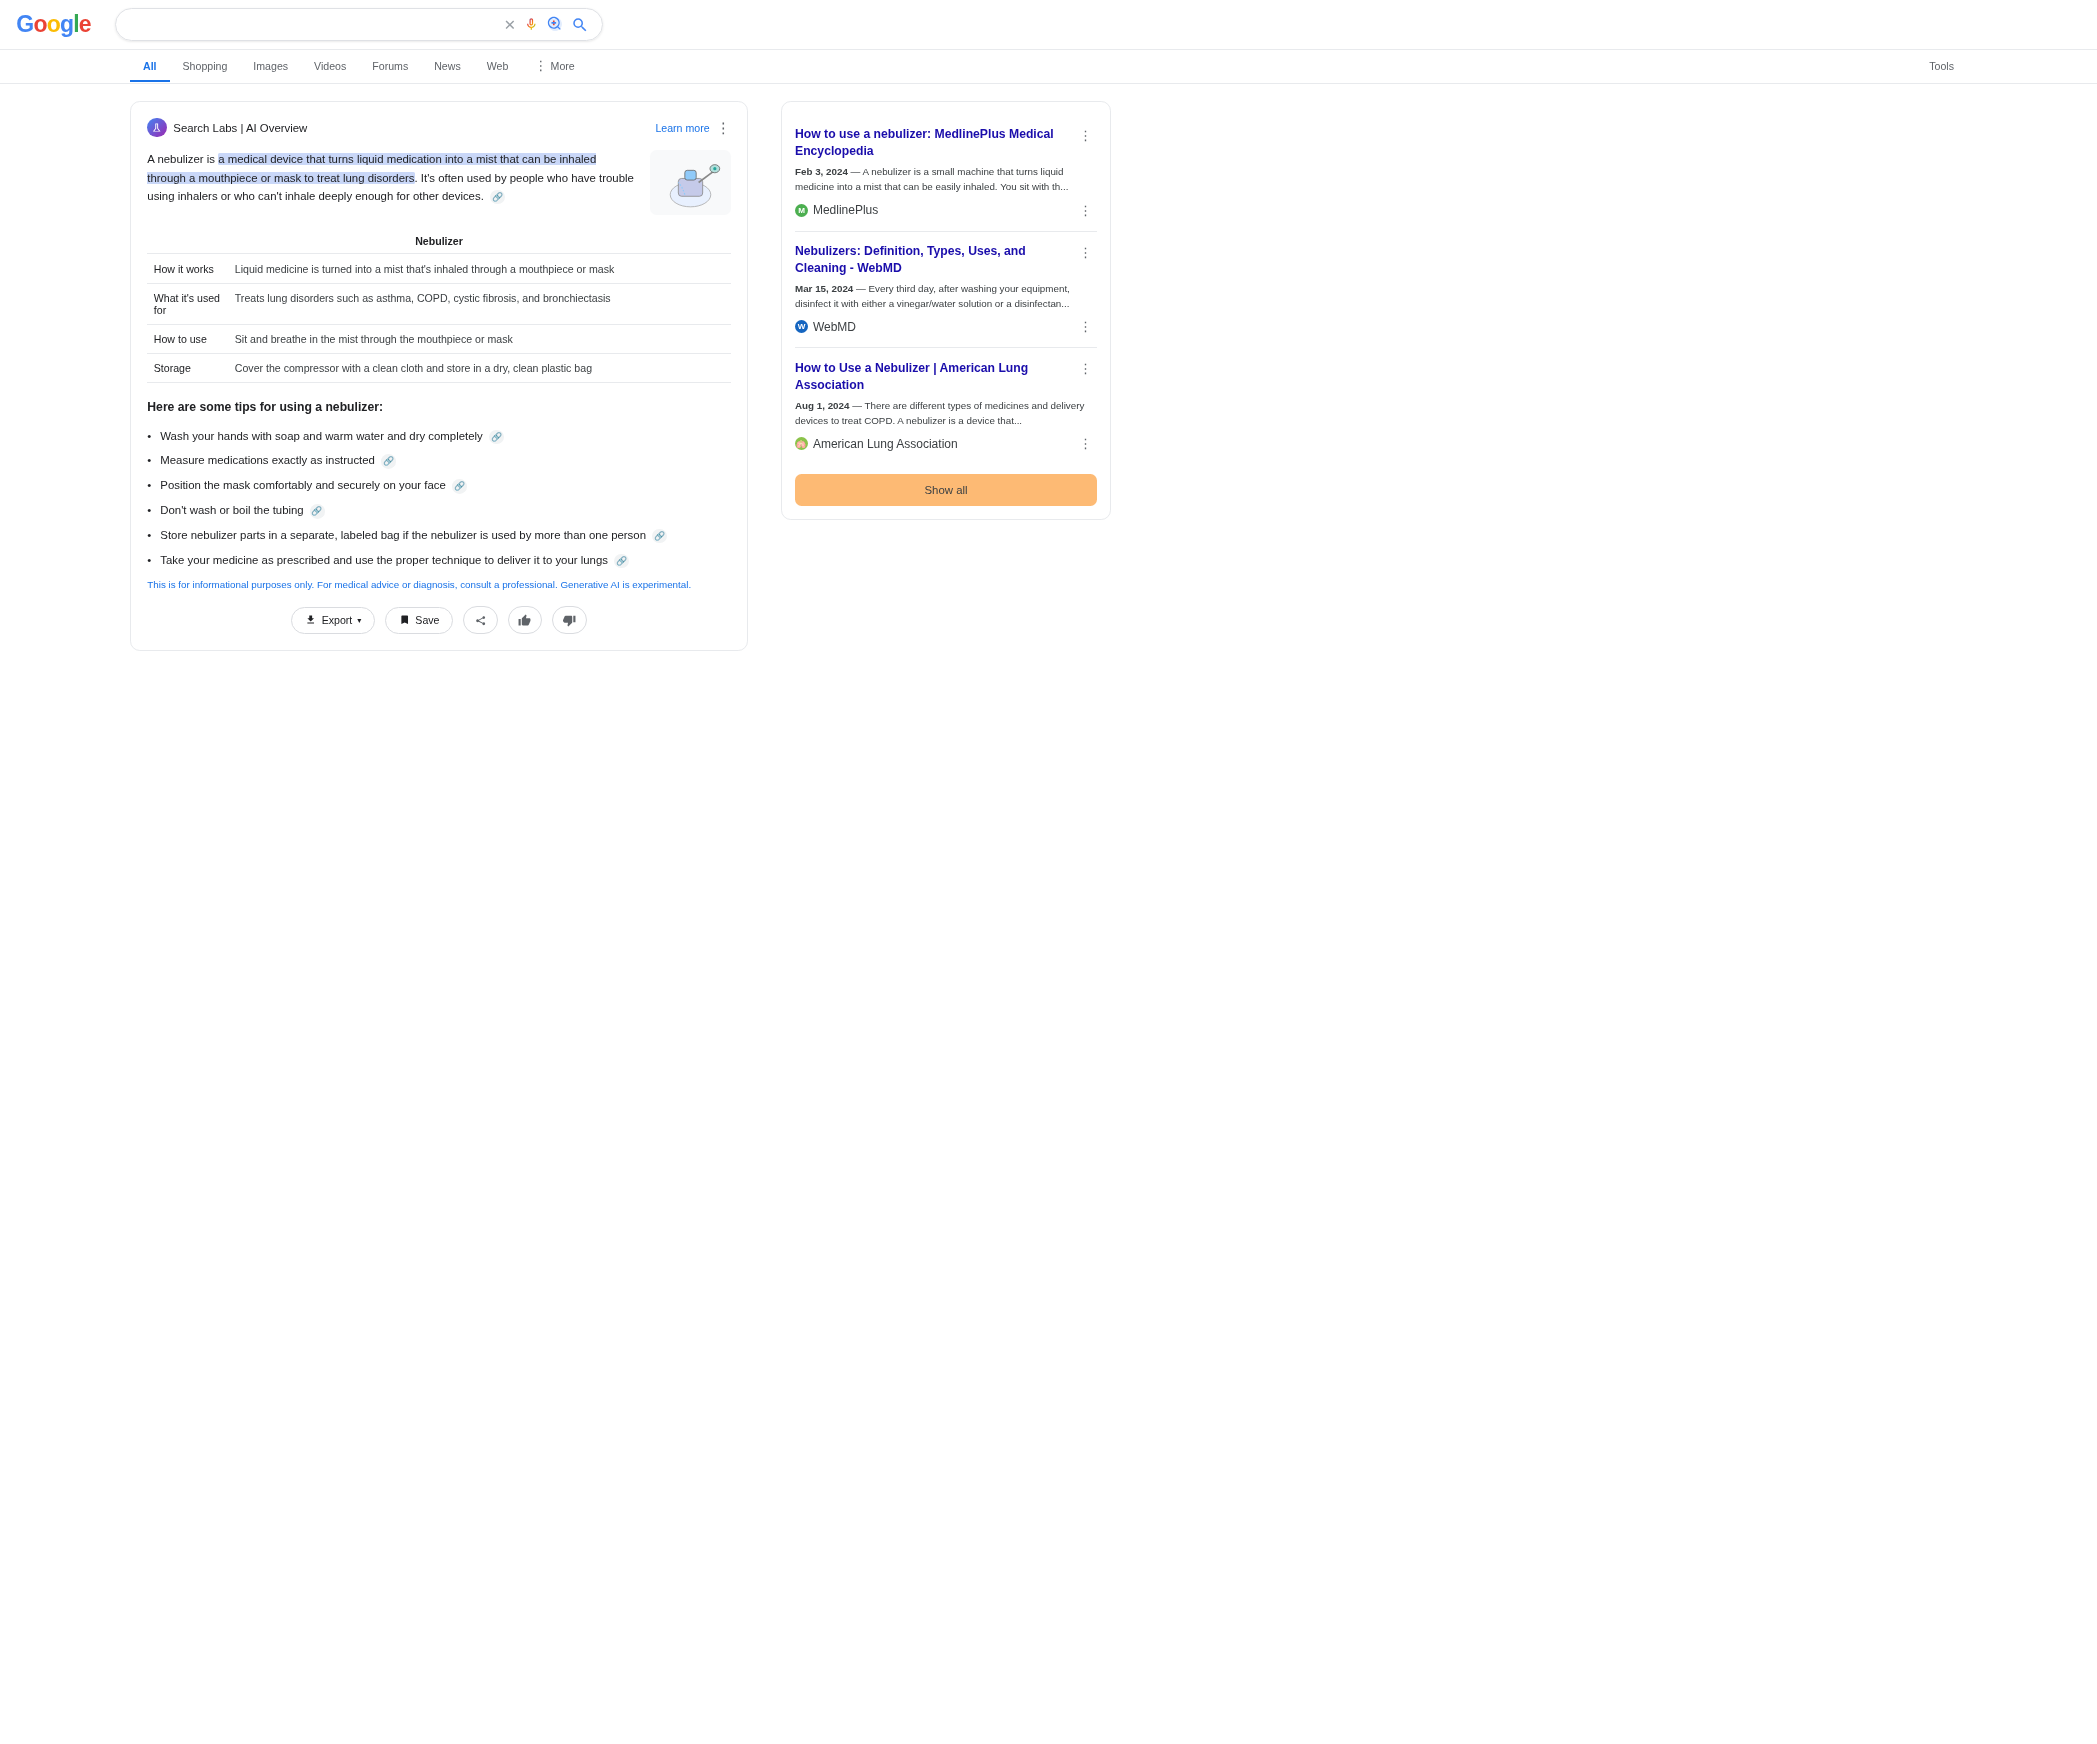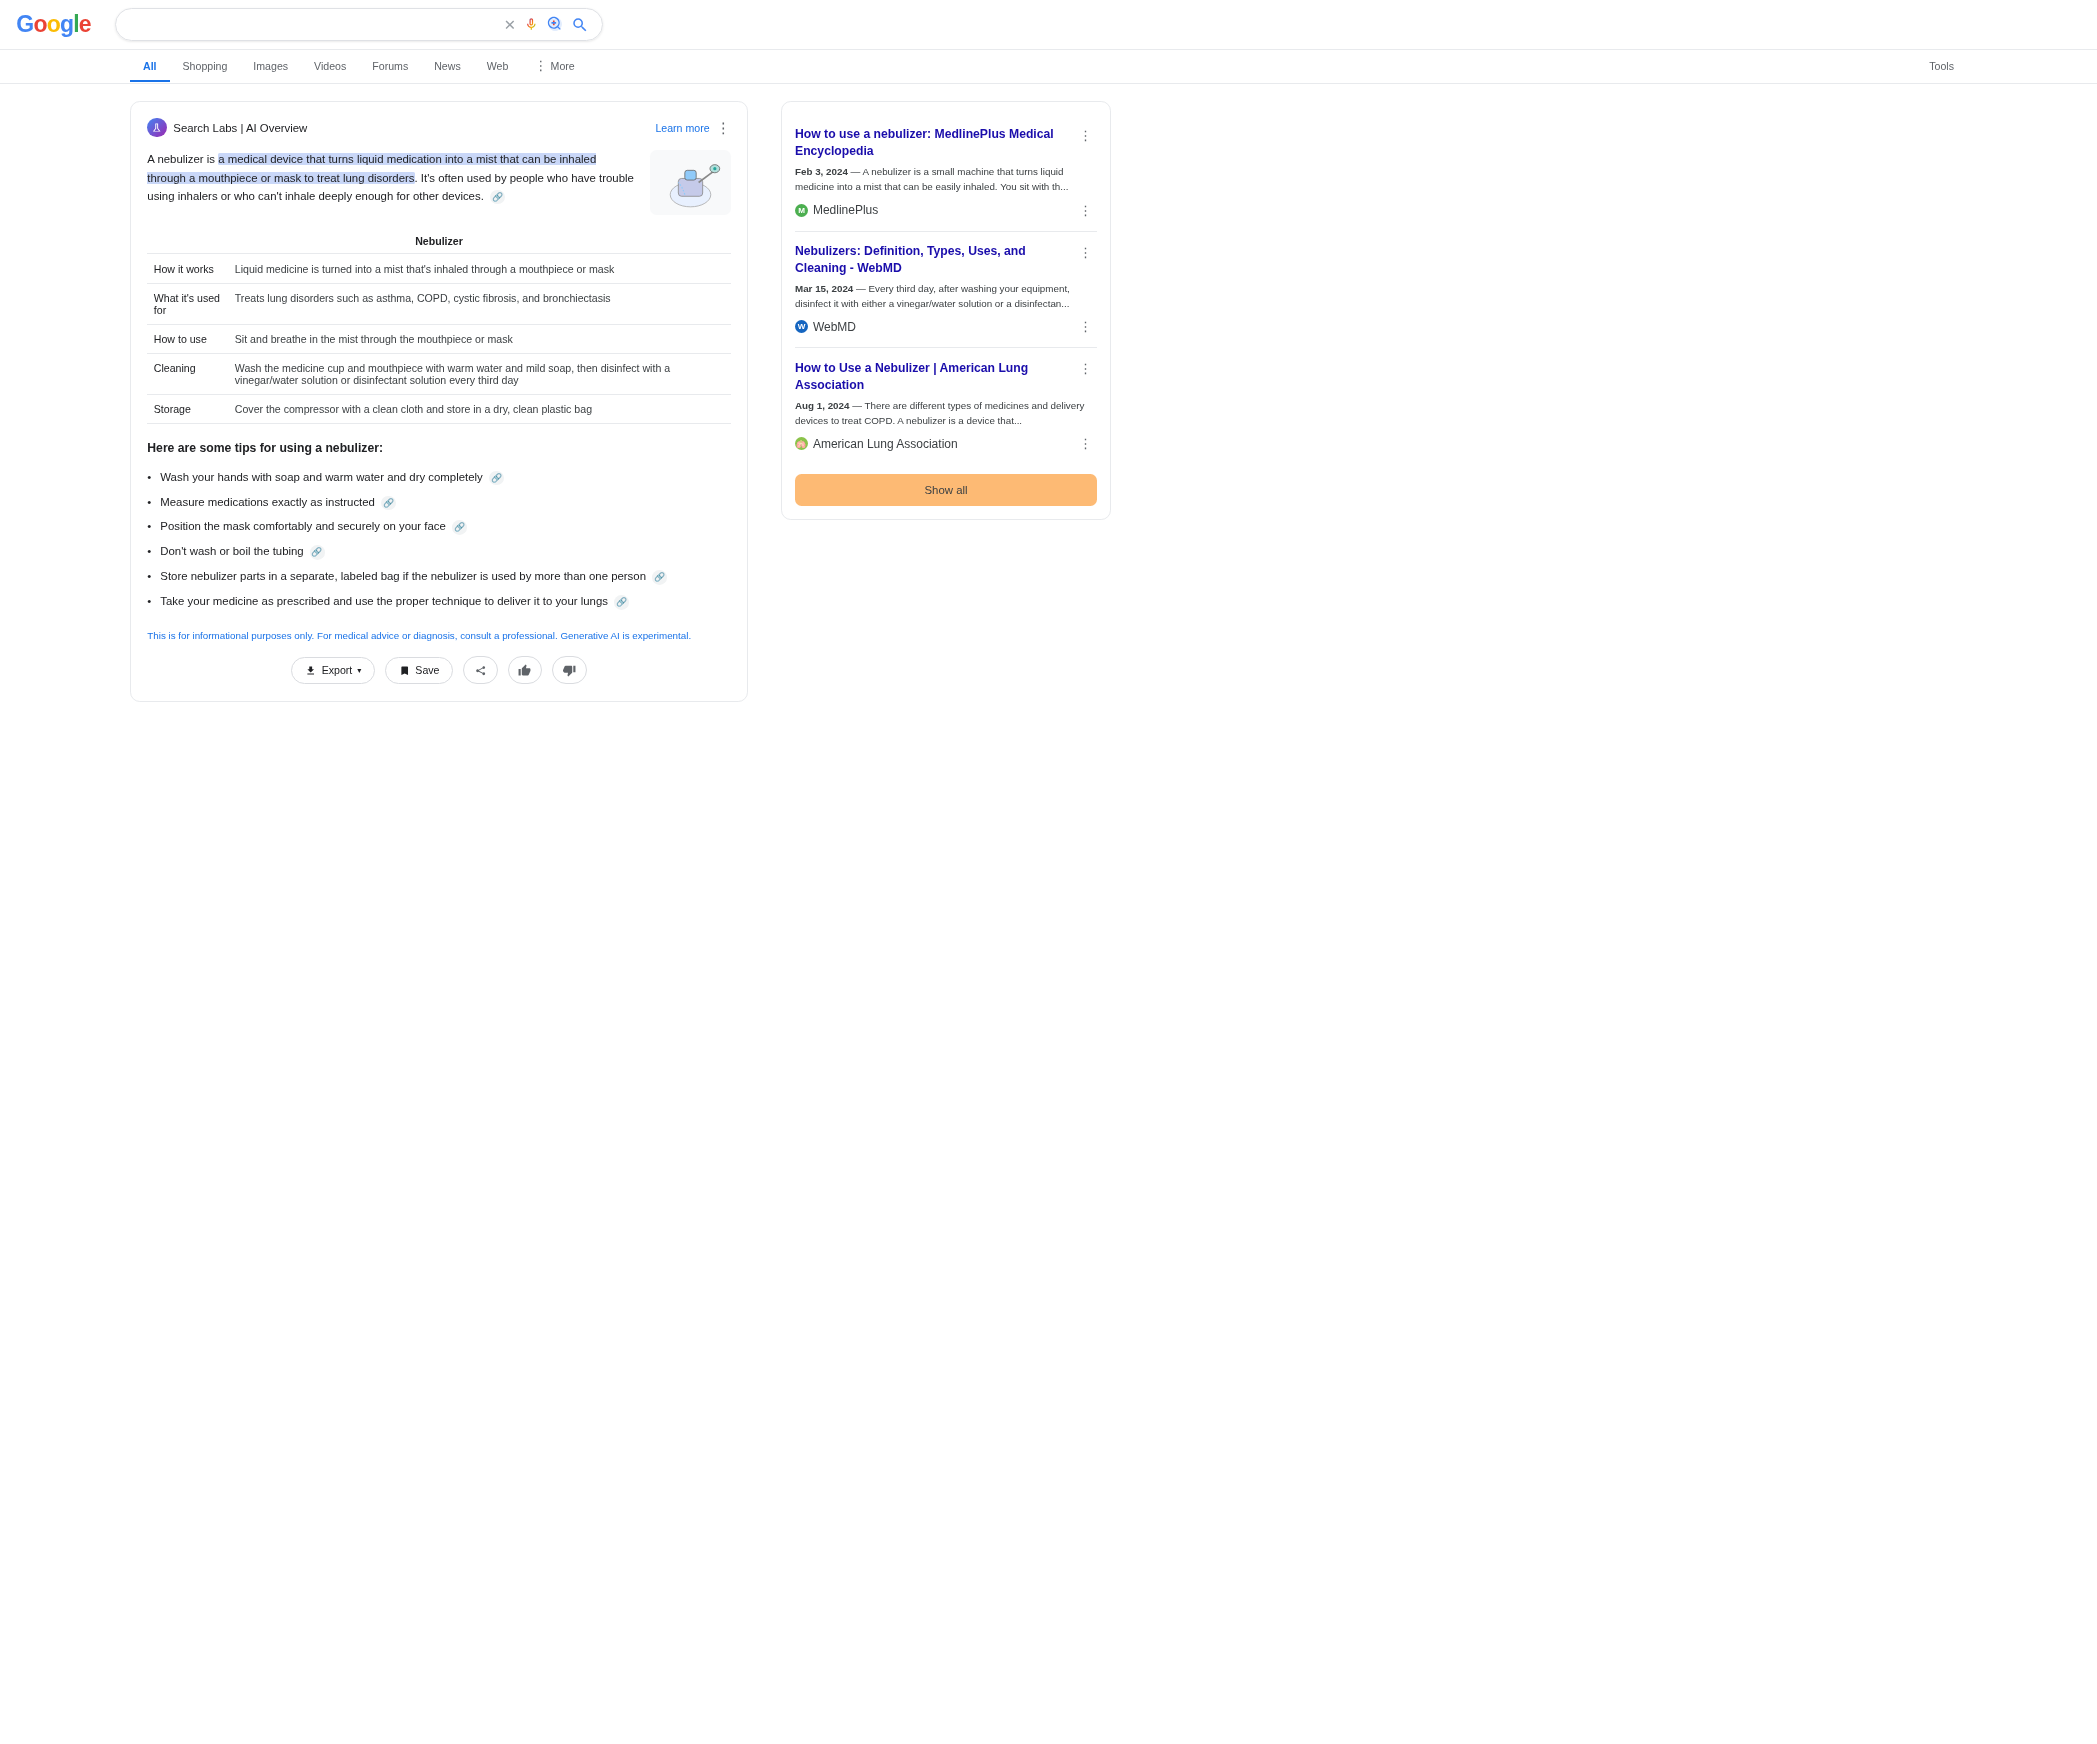--- a/index.html
+++ b/index.html
@@ -58,21 +58,21 @@
     .info-table td:first-child { font-weight: 500; color: #202124; width: 81px; }
     .info-table td:last-child { color: #3c4043; }
 
     
     .tips-heading { font-size: 12.2px; font-weight: 600; margin-bottom: 9.8px; color: #202124; }
     .tips-list { list-style: none; padding: 0; }
     .tips-list li { font-size: 11.4px; line-height: 1.6; color: #202124; padding: 3.3px 0 3.3px 13px; position: relative; }
     .tips-list li::before { content: "•"; position: absolute; left: 0; color: #202124; }
 
     
-    .disclaimer { font-size: 9.8px; color: #1a73e8; margin-top: 14px; line-height: 1.6; }
+    .disclaimer { font-size: 9.8px; color: #1a73e8; margin-top: 5px; line-height: 1.6; }
 
     
     .action-buttons { display: flex; align-items: center; justify-content: center; gap: 9.8px; margin-top: 13px; }
     .action-btn { display: flex; align-items: center; gap: 4.9px; padding: 6.5px 13px; border: 0.8px solid #dadce0; border-radius: 16.3px; background: #fff; cursor: pointer; font-size: 10.6px; color: #202124; }
     .icon-only-btn { padding: 6.5px 9.8px; border: 0.8px solid #dadce0; border-radius: 16.3px; background: #fff; cursor: pointer; font-size: 13px; color: #202124; display: flex; align-items: center; }
     .chevron-down { font-size: 8.1px; }
 
     
     .right-col { width: 330px; flex-shrink: 0; }
     .result-card { border: 0.8px solid #e8eaed; border-radius: 9.8px; padding: 13px; margin-bottom: 0; }
@@ -207,24 +207,20 @@
             </tr>
             <tr>
               <td>What it's used for</td>
               <td>Treats lung disorders such as asthma, COPD, cystic fibrosis, and bronchiectasis</td>
             </tr>
             <tr>
               <td>How to use</td>
               <td>Sit and breathe in the mist through the mouthpiece or mask</td>
             </tr>
             <tr>
-              <td>Cleaning</td>
-              <td>Wash the medicine cup and mouthpiece with warm water and mild soap, then disinfect with a vinegar/water solution or disinfectant solution every third day</td>
-            </tr>
-            <tr>
               <td>Storage</td>
               <td>Cover the compressor with a clean cloth and store in a dry, clean plastic bag</td>
             </tr>
           </tbody>
       </table>
 
       <div class="tips-heading">Here are some tips for using a nebulizer:</div>
       <ul class="tips-list" id="tips-list">
       <li>Wash your hands with soap and warm water and dry completely <span class="link-icon">🔗</span></li>
           <li>Measure medications exactly as instructed <span class="link-icon">🔗</span></li>

